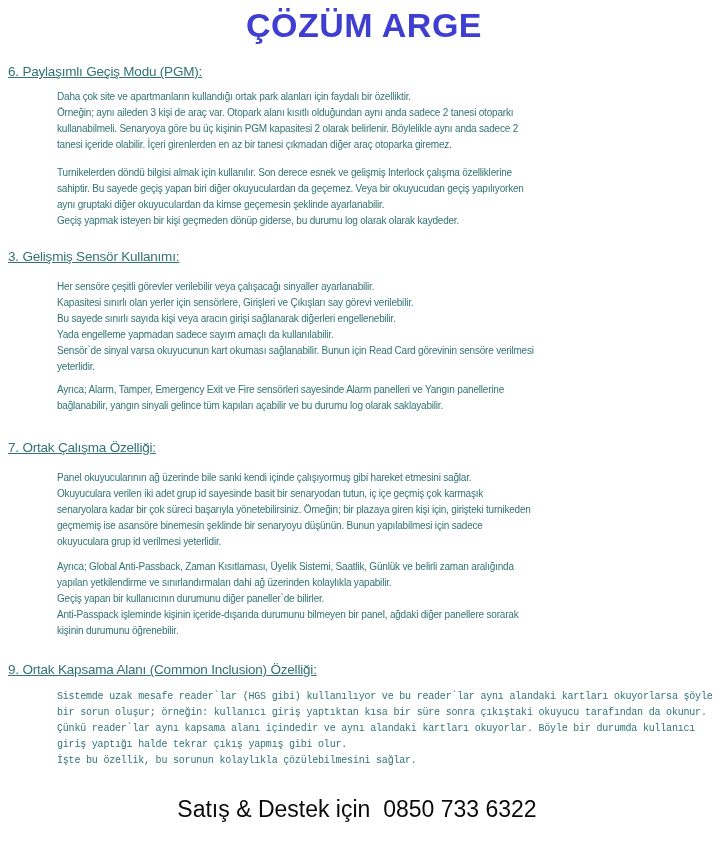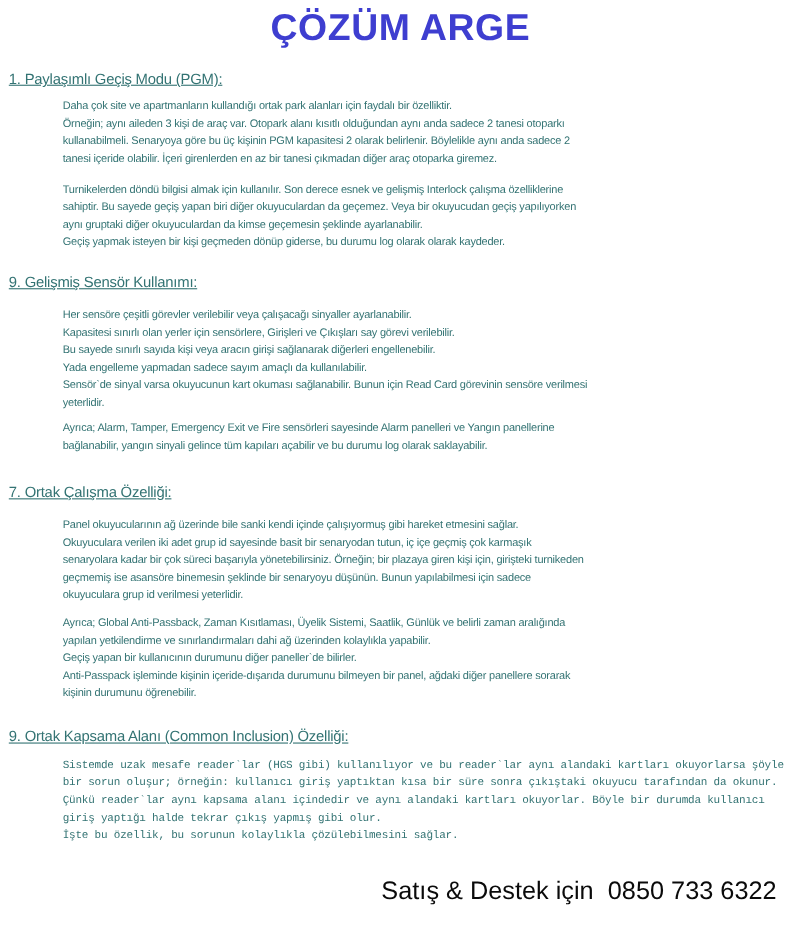--- a/index.html
+++ b/index.html
@@ -40,50 +40,50 @@
     padding-left:49px;
     font-size:10px;
     line-height:16px;
     letter-spacing:-0.2px;
     white-space:pre-line;
     color:var(--c-text);
   }
   .footer{
     margin-top:26px;
     padding-right:14px;
-    text-align:right;
+    text-align:center;
     font-size:23px;
     line-height:28px;
     color:var(--c-footer);
     white-space:pre;
   }
   .mt1{margin-top:1px;}  .mt7{margin-top:7px;}   .mt9{margin-top:9px;}
   .mt11{margin-top:11px;font-family:Liberation Mono, monospace;}.mt12{margin-top:12px;} .mt14{margin-top:14px;}
   .mt20{margin-top:20px;}.mt23{margin-top:23px;text-decoration:underline;} .mt24{margin-top:24px;}
   .mt26{margin-top:26px;}
 </style>
 </head>
 <body>
 
 <div class="doc">
 
   <h1 class="title">ÇÖZÜM ARGE</h1>
 
-  <h2 class="heading mt24">1. Paylaşımlı Geçiş Modu (PGM):</h2>
+  <h2 class="heading mt24">6. Paylaşımlı Geçiş Modu (PGM):</h2>
   <p class="para mt9">Daha çok site ve apartmanların kullandığı ortak park alanları için faydalı bir özelliktir.
 Örneğin; aynı aileden 3 kişi de araç var. Otopark alanı kısıtlı olduğundan aynı anda sadece 2 tanesi otoparkı
 kullanabilmeli. Senaryoya göre bu üç kişinin PGM kapasitesi 2 olarak belirlenir. Böylelikle aynı anda sadece 2
 tanesi içeride olabilir. İçeri girenlerden en az bir tanesi çıkmadan diğer araç otoparka giremez.</p>
 
   <p class="para mt12">Turnikelerden döndü bilgisi almak için kullanılır. Son derece esnek ve gelişmiş Interlock çalışma özelliklerine
 sahiptir. Bu sayede geçiş yapan biri diğer okuyuculardan da geçemez. Veya bir okuyucudan geçiş yapılıyorken
 aynı gruptaki diğer okuyuculardan da kimse geçemesin şeklinde ayarlanabilir.
 Geçiş yapmak isteyen bir kişi geçmeden dönüp giderse, bu durumu log olarak olarak kaydeder.</p>
 
-  <h2 class="heading mt20">9. Gelişmiş Sensör Kullanımı:</h2>
+  <h2 class="heading mt20">3. Gelişmiş Sensör Kullanımı:</h2>
   <p class="para mt14">Her sensöre çeşitli görevler verilebilir veya çalışacağı sinyaller ayarlanabilir.
 Kapasitesi sınırlı olan yerler için sensörlere, Girişleri ve Çıkışları say görevi verilebilir.
 Bu sayede sınırlı sayıda kişi veya aracın girişi sağlanarak diğerleri engellenebilir.
 Yada engelleme yapmadan sadece sayım amaçlı da kullanılabilir.
 Sensör`de sinyal varsa okuyucunun kart okuması sağlanabilir. Bunun için Read Card görevinin sensöre verilmesi
 yeterlidir.</p>
   <p class="para mt7">Ayrıca; Alarm, Tamper, Emergency Exit ve Fire sensörleri sayesinde Alarm panelleri ve Yangın panellerine
 bağlanabilir, yangın sinyali gelince tüm kapıları açabilir ve bu durumu log olarak saklayabilir.</p>
 
   <h2 class="heading mt26">7. Ortak Çalışma Özelliği:</h2>

